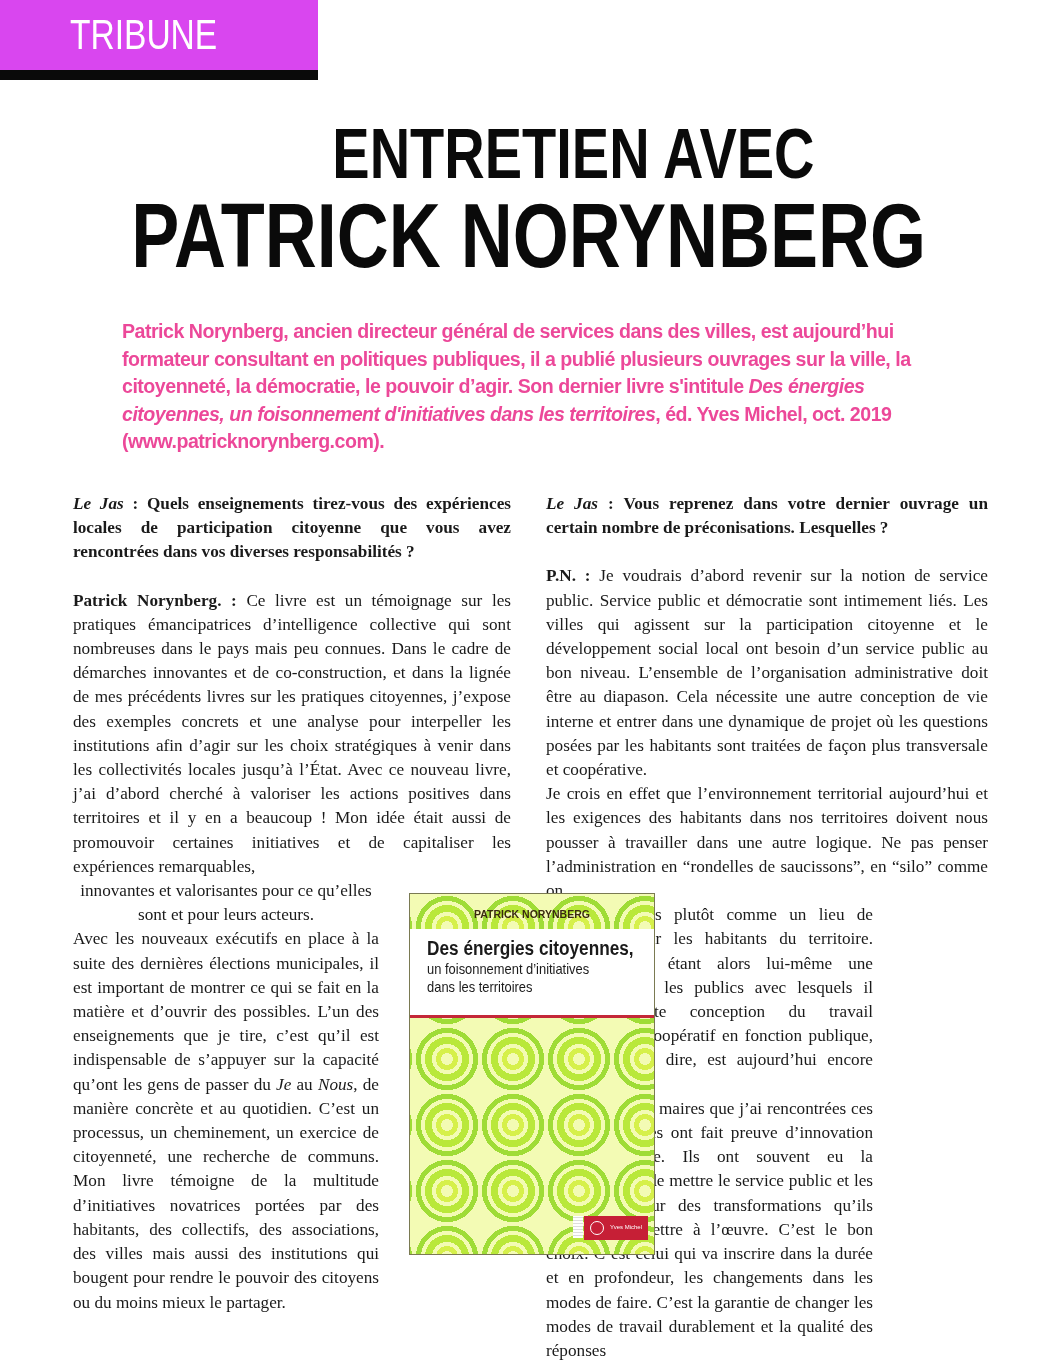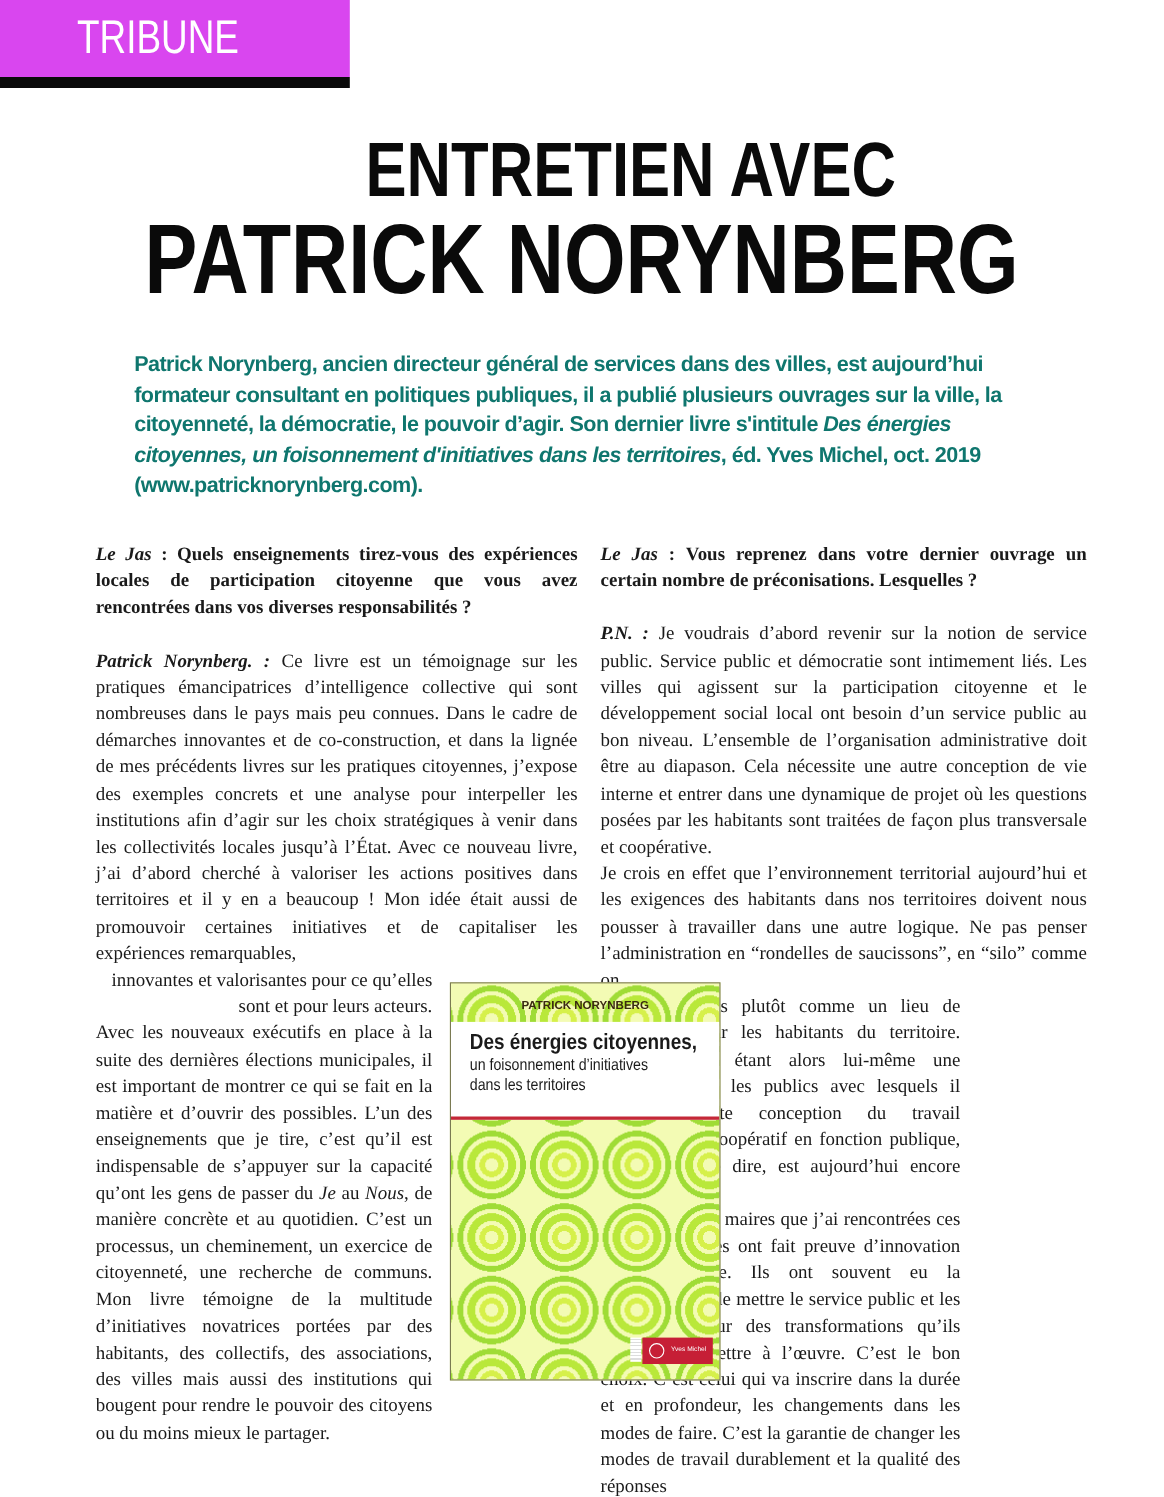--- a/index.html
+++ b/index.html
@@ -8,30 +8,30 @@
   .tag-banner .tag-text { position: absolute; left: 70px; top: 10px; font-family: "Liberation Sans", sans-serif; font-size: 43px; color: #fff; letter-spacing: 0px; transform: scaleX(0.78); transform-origin: left top; font-weight: normal; }
   .tag-bar { position: absolute; left: 0; top: 70px; width: 318px; height: 10px; background: #0a0a0a; }
 
   .title { position: absolute; left: 0; width: 1058px; text-align: center; font-family: "Liberation Sans", sans-serif; font-weight: bold; color: #0a0a0a; }
   .title .inner { display: inline-block; transform-origin: center top; }
   .title-l1 { top: 118px; font-size: 70px; line-height: 72px; padding-left: 44px; }
   .title-l1 .inner { transform: scaleX(0.80); }
   .title-l2 { top: 190px; font-size: 90px; line-height: 92px; }
   .title-l2 .inner { transform: scaleX(0.80); }
 
-  .intro { position: absolute; left: 122px; top: 318px; width: 840px; font-family: "Liberation Sans", sans-serif; font-weight: bold; font-size: 19.6px; line-height: 27.5px; color: #0f766e; letter-spacing: -0.5px; }
+  .intro { position: absolute; left: 122px; top: 318px; width: 840px; font-family: "Liberation Sans", sans-serif; font-weight: bold; font-size: 19.6px; line-height: 27.5px; color: #ec4899; letter-spacing: -0.5px; }
   .intro i { font-style: italic; }
 
   .col { position: absolute; font-family: "Liberation Serif", serif; font-size: 17.2px; line-height: 24.2px; color: #1a1a1a; text-align: justify; }
   .col p { margin: 0; }
   .q { font-weight: bold; }
   .q i, .lbl i { font-style: italic; }
-  .lbl { font-weight: bold; font-style: italic; }
+  .lbl { font-weight: bold; }
   .gap { height: 24px; }
-  .col-left { left: 73px; top: 492px; width: 438px; margin-left: 14px; }
+  .col-left { left: 73px; top: 492px; width: 438px; }
   .col-right { left: 546px; top: 492px; width: 442px; }
   .narrow-left { width: 306px; }
   .narrow-right { margin-left: 115px; width: 327px; }
 
   .book { position: absolute; left: 409px; top: 893px; width: 246px; height: 362px; border: 1px solid #7a7a52; box-sizing: border-box; overflow: hidden;
     background-color: #f3fbb4;
     background-image:
       radial-gradient(circle at 50% 50%, #f3fbb4 0 6px, #d6f04a 6px 11px, #f3fbb4 11px 15px, #b9e83a 15px 22px, #f3fbb4 22px 26px, #9fdc36 26px 31px, transparent 31px);
     background-size: 66px 66px;
     background-position: 4px 0px;
@@ -58,21 +58,21 @@
 
 <div class="title title-l1"><span class="inner">ENTRETIEN AVEC</span></div>
 <div class="title title-l2"><span class="inner">PATRICK NORYNBERG</span></div>
 
 <div class="intro"><span>Patrick Norynberg, ancien directeur général de services dans des villes, est aujourd’hui formateur consultant en politiques publiques, il a publié plusieurs ouvrages sur la ville, la citoyenneté, la démocratie, le pouvoir d’agir. Son dernier livre s'intitule </span><i>Des énergies citoyennes, un foisonnement d'initiatives dans les territoires</i><span>, éd. Yves Michel, oct. 2019 (www.patricknorynberg.com).</span></div>
 
 <div class="col col-left">
   <p class="q"><i>Le Jas</i><span> : Quels enseignements tirez-vous des expériences locales de participation citoyenne que vous avez rencontrées dans vos diverses responsabilités ?</span></p>
   <div class="gap"></div>
   <p><span class="lbl">Patrick Norynberg. :</span><span> Ce livre est un témoignage sur les pratiques émancipatrices d’intelligence collective qui sont nombreuses dans le pays mais peu connues. Dans le cadre de démarches innovantes et de co-construction, et dans la lignée de mes précédents livres sur les pratiques citoyennes, j’expose des exemples concrets et une analyse pour interpeller les institutions afin d’agir sur les choix stratégiques à venir dans les collectivités locales jusqu’à l’État. Avec ce nouveau livre, j’ai d’abord cherché à valoriser les actions positives dans territoires et il y en a beaucoup ! Mon idée était aussi de promouvoir certaines initiatives et de capitaliser les expériences remarquables,</span></p>
-  <p class="narrow-left" style="text-align:right">innovantes et valorisantes pour ce qu’elles sont et pour leurs acteurs.</p>
+  <p class="narrow-left" style="text-align:center">innovantes et valorisantes pour ce qu’elles sont et pour leurs acteurs.</p>
   <p class="narrow-left"><span>Avec les nouveaux exécutifs en place à la suite des dernières élections municipales, il est important de montrer ce qui se fait en la matière et d’ouvrir des possibles. L’un des enseignements que je tire, c’est qu’il est indispensable de s’appuyer sur la capacité qu’ont les gens de passer du </span><i>Je</i><span> au </span><i>Nous</i><span>, de manière concrète et au quotidien. C’est un processus, un cheminement, un exercice de citoyenneté, une recherche de communs. Mon livre témoigne de la multitude d’initiatives novatrices portées par des habitants, des collectifs, des associations, des villes mais aussi des institutions qui bougent pour rendre le pouvoir des citoyens ou du moins mieux le partager.</span></p>
 </div>
 
 <div class="col col-right">
   <p class="q"><i>Le Jas</i><span> : Vous reprenez dans votre dernier ouvrage un certain nombre de préconisations. Lesquelles ?</span></p>
   <div class="gap"></div>
   <p><span class="lbl">P.N. :</span><span> Je voudrais d’abord revenir sur la notion de service public. Service public et démocratie sont intimement liés. Les villes qui agissent sur la participation citoyenne et le développement social local ont besoin d’un service public au bon niveau. L’ensemble de l’organisation administrative doit être au diapason. Cela nécessite une autre conception de vie interne et entrer dans une dynamique de projet où les questions posées par les habitants sont traitées de façon plus transversale et coopérative.</span></p>
   <p>Je crois en effet que l’environnement territorial aujourd’hui et les exigences des habitants dans nos territoires doivent nous pousser à travailler dans une autre logique. Ne pas penser l’administration en “rondelles de saucissons”, en “silo” comme on</p>
   <p class="narrow-right">dit aussi. Mais plutôt comme un lieu de ressources pour les habitants du territoire. Chaque agent étant alors lui-même une ressource pour les publics avec lesquels il travaille. Cette conception du travail transversal et coopératif en fonction publique, il faut bien le dire, est aujourd’hui encore minoritaire.</p>
   <p class="narrow-right">Les villes et les maires que j’ai rencontrées ces dernières années ont fait preuve d’innovation en la matière. Ils ont souvent eu la préoccupation de mettre le service public et les agents au cœur des transformations qu’ils souhaitaient mettre à l’œuvre. C’est le bon choix. C’est celui qui va inscrire dans la durée et en profondeur, les changements dans les modes de faire. C’est la garantie de changer les modes de travail durablement et la qualité des réponses</p>

